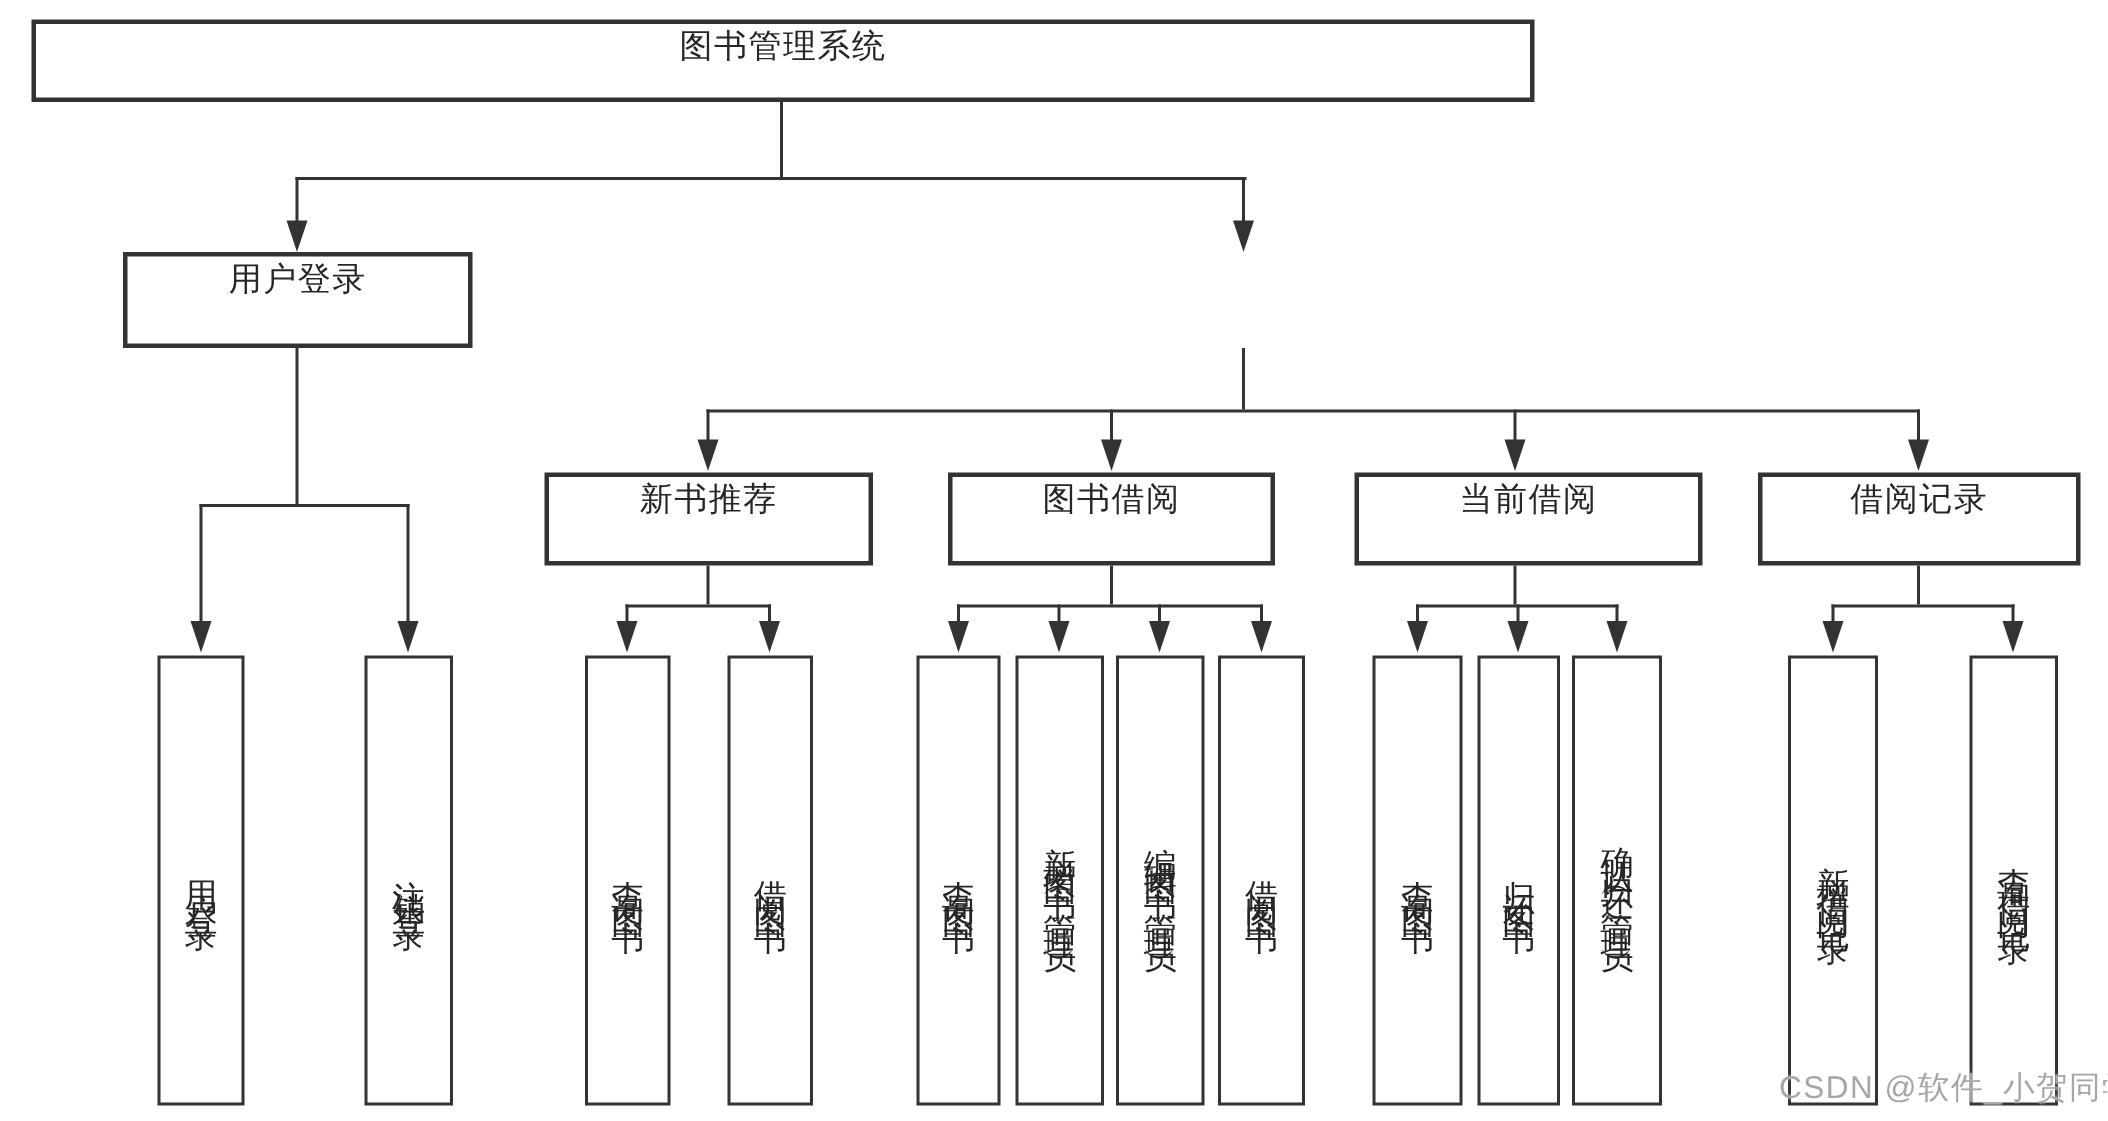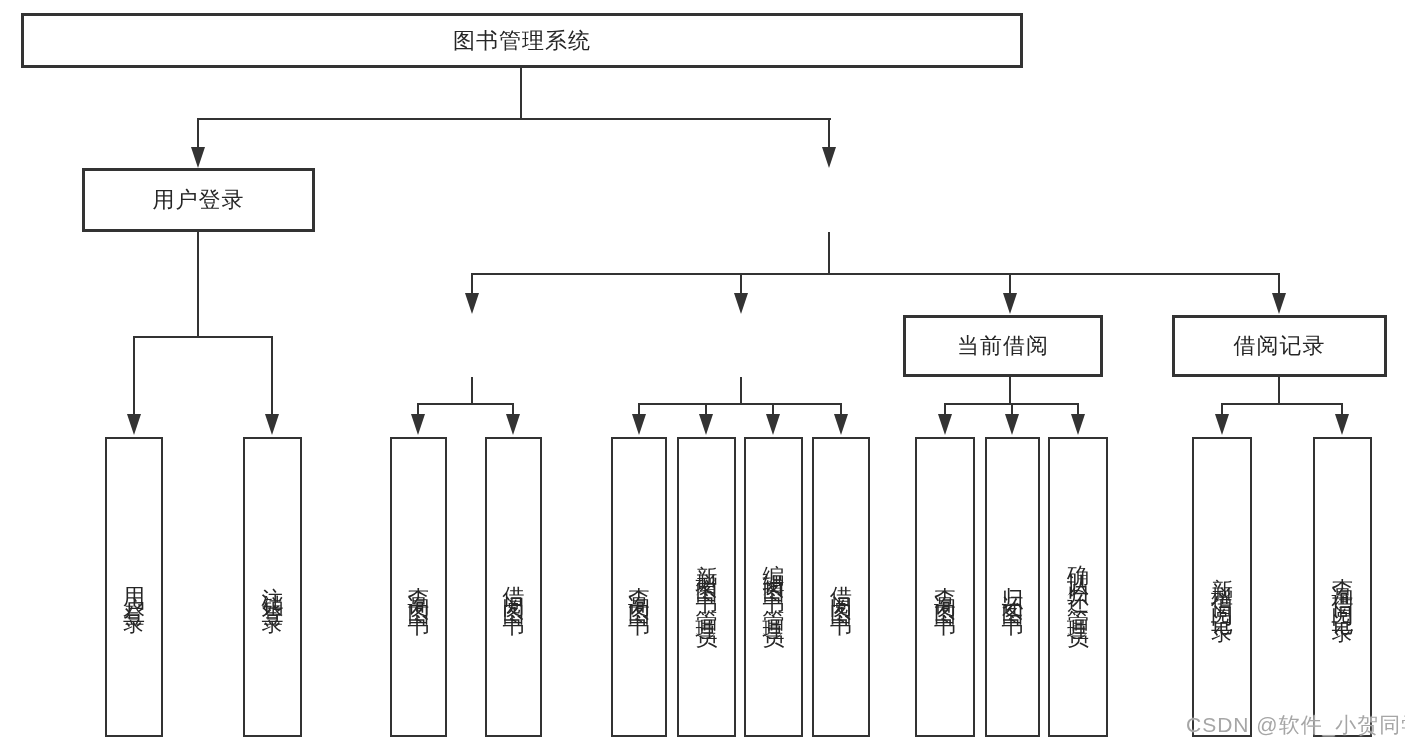--- a/index.html
+++ b/index.html
@@ -8,21 +8,21 @@
     width:1405px;height:747px;
     background:#ffffff;
     font-family:"Liberation Sans","DejaVu Sans",sans-serif;
     overflow:hidden;
   }
   .hbox{
     position:absolute;
     box-sizing:border-box;
     border:3px solid #333333;
     background:#ffffff;
-    display:flex;align-items:center;justify-content:center;
+    display:flex;justify-content:center;
     font-size:22px;color:#262626;letter-spacing:1px;
   }
   .vbox{
     position:absolute;
     box-sizing:border-box;
     top:437px;height:300px;
     border:2px solid #333333;
     background:#ffffff;
     display:flex;align-items:center;justify-content:center;
     font-size:22px;color:#262626;
@@ -82,21 +82,27 @@
   <div class="ln" style="left:471px;top:273px;width:809px;height:2px;"></div>
   <div class="ln" style="left:471px;top:273px;width:2px;height:22px;"></div>
   <div class="arrow" style="left:465px;top:293px;"></div>
   <div class="ln" style="left:740px;top:273px;width:2px;height:22px;"></div>
   <div class="arrow" style="left:734px;top:293px;"></div>
   <div class="ln" style="left:1009px;top:273px;width:2px;height:22px;"></div>
   <div class="arrow" style="left:1003px;top:293px;"></div>
   <div class="ln" style="left:1278px;top:273px;width:2px;height:22px;"></div>
   <div class="arrow" style="left:1272px;top:293px;"></div>
 
-  <div class="hbox" style="left:903px;top:315px;width:200px;height:62px;">
+  <div class="hbox" style="left:363px;top:315px;width:219px;height:62px;">
+    <span>新书推荐</span>
+  </div>
+  <div class="hbox" style="left:632px;top:315px;width:218px;height:62px;">
+    <span>图书借阅</span>
+  </div>
+  <div class="hbox" style="left:903px;top:315px;width:232px;height:62px;">
     <span>当前借阅</span>
   </div>
   <div class="hbox" style="left:1172px;top:315px;width:215px;height:62px;">
     <span>借阅记录</span>
   </div>
 
   <div class="ln" style="left:471px;top:377px;width:2px;height:26px;"></div>
   <div class="ln" style="left:417px;top:403px;width:97px;height:2px;"></div>
   <div class="ln" style="left:417px;top:403px;width:2px;height:13px;"></div>
   <div class="arrow" style="left:411px;top:414px;"></div>

